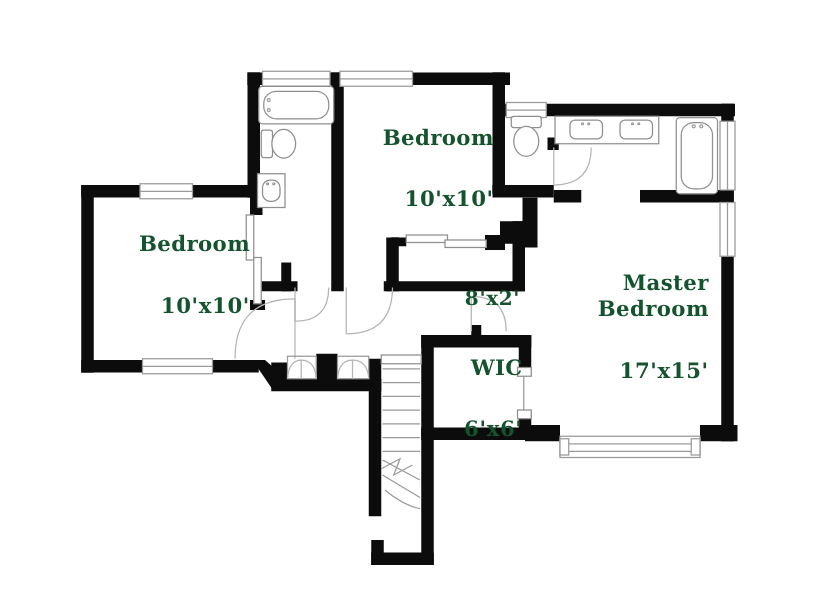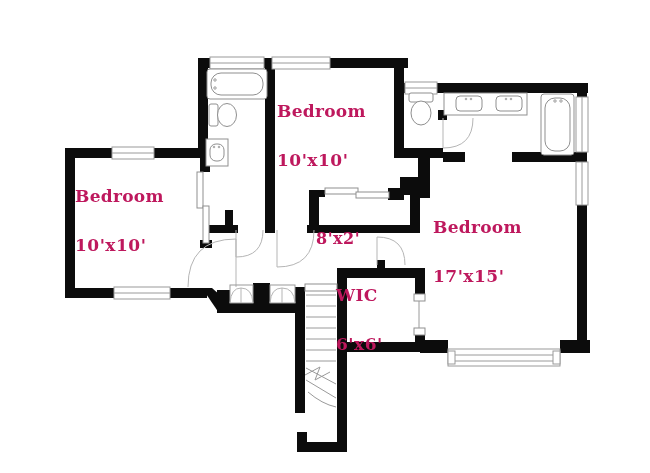--- a/index.html
+++ b/index.html
@@ -1,19 +1,19 @@
 <!DOCTYPE html>
 <html><head>
 <meta charset="utf-8">
 <style>
   html,body{margin:0;padding:0;background:#ffffff;}
   .plan{position:relative;width:650px;height:473px;background:#fff;overflow:hidden;
         font-family:"DejaVu Serif","Liberation Serif",serif;}
   .plan svg{position:absolute;left:0;top:0;}
-  .room-label{position:absolute;text-align:left;color:#be185d;font-weight:bold;
+  .room-label{position:absolute;text-align:right;color:#14532d;font-weight:bold;
               font-size:17px;line-height:21px;letter-spacing:0.3px;}
   .room-label .dim{letter-spacing:0.5px;margin-top:28px;}
   .wall{fill:#0c0c0c;stroke:none;}
   .win{fill:#ffffff;stroke:#9a9a9a;stroke-width:1;}
   .winline{stroke:#9a9a9a;stroke-width:1;fill:none;}
   .fix{fill:#ffffff;stroke:#8f8f8f;stroke-width:1;}
   .arc{fill:none;stroke:#b5b5b5;stroke-width:1;}
   .thin{fill:none;stroke:#9a9a9a;stroke-width:1;}
 </style>
 </head>
@@ -202,20 +202,21 @@
   <div class="room-label" style="left:277px;top:101px;width:118px;">
     <div>Bedroom</div>
     <div class="dim">10'x10'</div>
   </div>
 
   <div class="room-label" style="left:316px;top:200px;width:100px;font-size:16px;">
     <div class="dim">8'x2'</div>
   </div>
 
   <div class="room-label" style="left:433px;top:217px;width:134px;">
+    <div>Master</div>
     <div>Bedroom</div>
     <div class="dim">17'x15'</div>
   </div>
 
   <div class="room-label" style="left:336px;top:285px;width:82px;">
     <div>WIC</div>
     <div class="dim">6'x6'</div>
   </div>
 </div>
 

